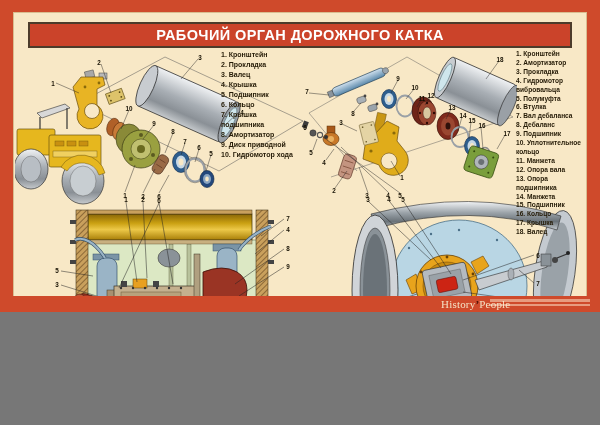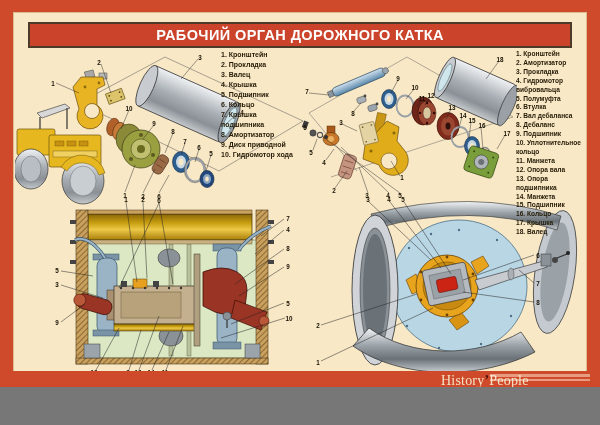--- a/index.html
+++ b/index.html
@@ -1,16 +1,16 @@
 <!DOCTYPE html>
 <html><head>
 <meta charset="utf-8">
 <style>
   html,body{margin:0;padding:0;background:#777;}
-  .poster{position:relative;width:600px;height:387px;background:#cf4a2b;overflow:hidden;
+  .poster{position:relative;width:600px;height:312px;background:#cf4a2b;overflow:hidden;
           font-family:"Liberation Sans",sans-serif;}
   .panel{position:absolute;left:13px;top:12px;width:574px;height:397px;background:#f8e8c6;
          border:1px solid #d9bd90;box-sizing:border-box;}
   .title-bar{position:absolute;left:14px;top:9px;width:544px;height:26px;background:#cb432a;
              border:2px solid #4d3b2a;box-sizing:border-box;display:flex;align-items:center;justify-content:center;}
   .title-bar span{color:#ffffff;font-weight:bold;font-size:14.5px;letter-spacing:.4px;white-space:nowrap;}
   .parts-list{position:absolute;font-weight:bold;color:#241a06;z-index:5;}
   #list-left{left:207px;top:37px;width:72px;font-size:7px;line-height:10px;}
   #list-right{left:502px;top:37px;width:68px;font-size:6.6px;line-height:8.9px;}
   .caption{position:absolute;font-weight:bold;color:#241a06;text-align:justify;z-index:5;}
@@ -18,21 +18,21 @@
   #caption-right{left:334px;top:361px;width:238px;font-size:7.2px;line-height:9.4px;}
   .diagram{position:absolute;z-index:1;}
   #diag-tl{left:1px;top:36px;width:290px;height:158px;}
   #diag-tr{left:287px;top:36px;width:216px;height:162px;}
   #diag-bl{left:7px;top:183px;width:282px;height:184px;}
   #diag-br{left:297px;top:183px;width:282px;height:178px;}
   .diagram svg{position:absolute;left:0;top:0;}
   .callout{position:absolute;font-size:6.3px;font-weight:bold;color:#17110３;color:#171103;
            transform:translate(-50%,-50%);z-index:4;white-space:nowrap;}
   .footer{position:absolute;left:0;bottom:0;width:600px;height:16px;background:#cf4a2b;z-index:6;}
-  .brand{position:absolute;left:441px;top:2px;font-family:"Liberation Serif",serif;font-size:14px;
+  .brand{position:absolute;left:441px;top:2px;font-family:"Liberation Serif",serif;font-size:11px;
          color:#f4e2c6;letter-spacing:.2px;white-space:nowrap;}
   .brand .tick{color:#49100６;color:#491006;font-weight:bold;}
   .fineprint{position:absolute;left:490px;top:3px;width:100px;}
   .fineprint div{height:2.5px;background:rgba(255,238,214,.5);margin-bottom:2px;}
 </style>
 </head>
 <body>
 
 <div class="poster">
   <div class="panel">

